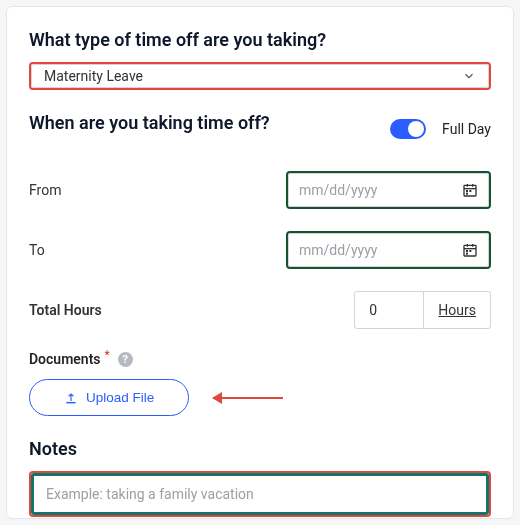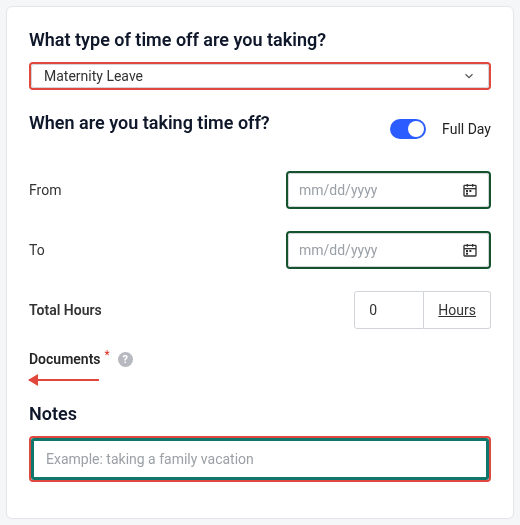--- a/index.html
+++ b/index.html
@@ -181,20 +181,27 @@
       <div class="hours-unit">Hours</div>
     </div>
   </div>
 
   <div class="docs-label">
     <span class="docs-text">Documents</span>
     <span class="req">*</span>
     <span class="help">?</span>
   </div>
   <div class="upload-row">
+    <button class="upload-btn">
+      <svg class="upload-icon" viewBox="0 0 24 24">
+          <path d="M12 17V5m0 0l-4 4m4-4l4 4" fill="none" stroke="#2a5cff" stroke-width="2"></path>
+          <line x1="4" y1="20" x2="20" y2="20" stroke="#2a5cff" stroke-width="2.5"></line>
+        </svg>
+      <span>Upload File</span>
+    </button>
     <div class="arrow"></div>
   </div>
 
   <div class="section-label">Notes</div>
   <div class="notes-wrap">
     <div class="notes-inner">
       <span>Example: taking a family vacation</span>
     </div>
   </div>
 

